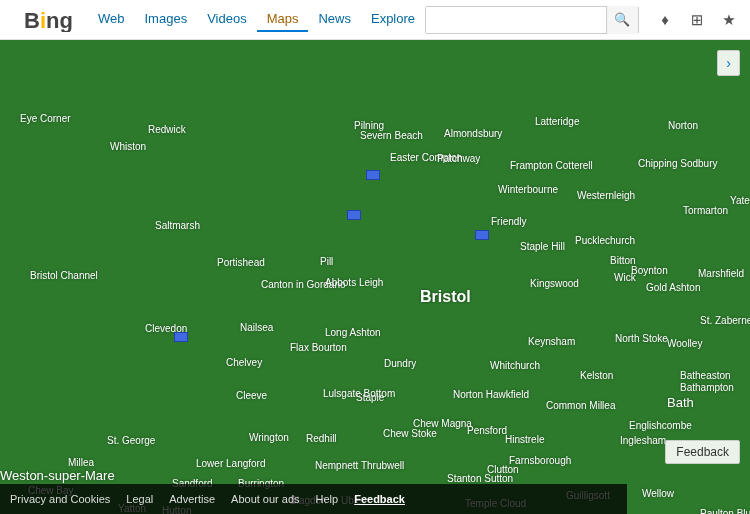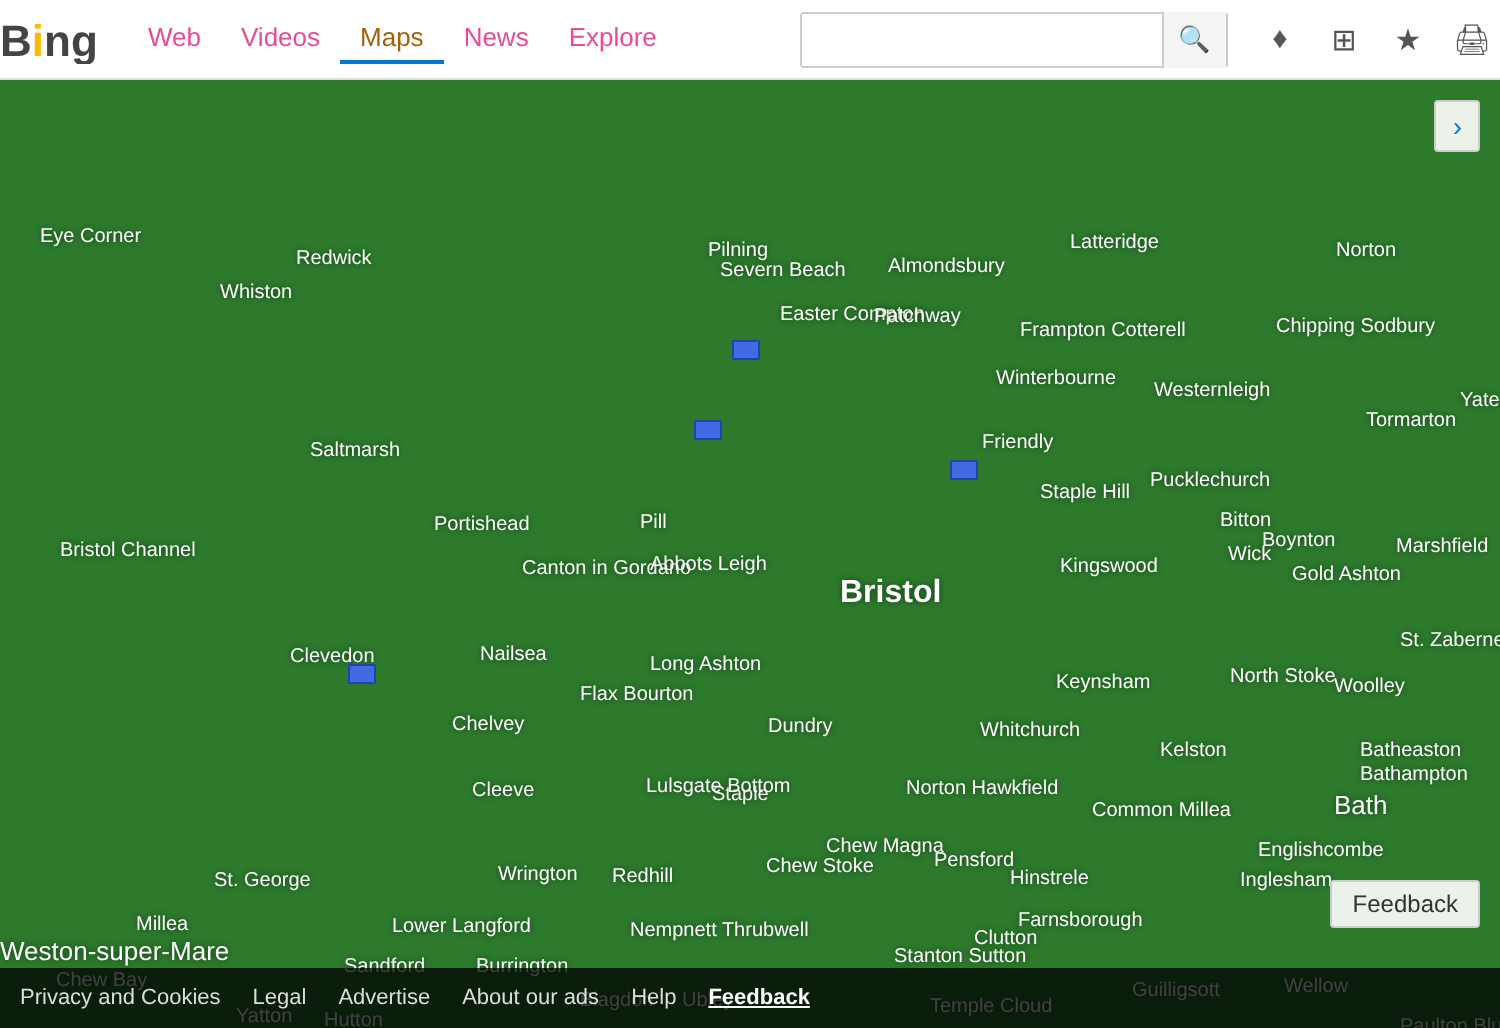--- a/index.html
+++ b/index.html
@@ -5,28 +5,28 @@
     * { margin: 0; padding: 0; box-sizing: border-box; }
     body { width: 750px; height: 514px; overflow: hidden; font-family: 'Segoe UI', Arial, sans-serif; font-size: 12px; background: #fff; }
 
     
     #header {
       display: flex;
       align-items: center;
       height: 40px;
       background: #fff;
       border-bottom: 1px solid #e0e0e0;
-      padding: 0 0;
+      padding: 0 24px;
       position: relative;
       z-index: 10;
     }
     .nav-item {
       padding: 4px 10px;
       font-size: 13px;
-      color: #ec4899;
+      color: #0369a1;
       cursor: pointer;
       text-decoration: none;
       border-bottom: 2px solid transparent;
     }
     .nav-item.active {
       color: #a16207;
       border-bottom: 2px solid #0078d4;
     }
     .search-bar {
       display: flex;
@@ -151,21 +151,21 @@
       cursor: pointer;
       color: #333;
       z-index: 5;
     }
 
     
     #footer {
       position: absolute;
       bottom: 0;
       left: 0;
-      width: 750px;
+      width: 627px;
       height: 30px;
       background: rgba(0,0,0,0.75);
       display: flex;
       align-items: center;
       padding: 0 10px;
       z-index: 10;
       gap: 16px;
     }
     .footer-link {
       color: #ddd;
@@ -187,20 +187,21 @@
 <div id="header">
 
   <div style="margin-right:12px; display:flex; align-items:center;">
     <svg width="52" height="24" viewBox="0 0 52 24">
       <text x="0" y="20" font-size="22" font-weight="700" font-family="Segoe UI,Arial" fill="#444">B<tspan fill="#FFB900">i</tspan>ng</text>
     </svg>
   </div>
 
   <nav style="display:flex; align-items:center;">
     <a class="nav-item">Web</a>
+    <a class="nav-item">Images</a>
     <a class="nav-item">Videos</a>
     <a class="nav-item active">Maps</a>
     <a class="nav-item">News</a>
     <a class="nav-item">Explore</a>
   </nav>
 
   <div class="search-bar" style="margin-left: auto;">
     <input class="search-input" type="text" value="" style="">
     <button class="search-btn">🔍</button>
   </div>

